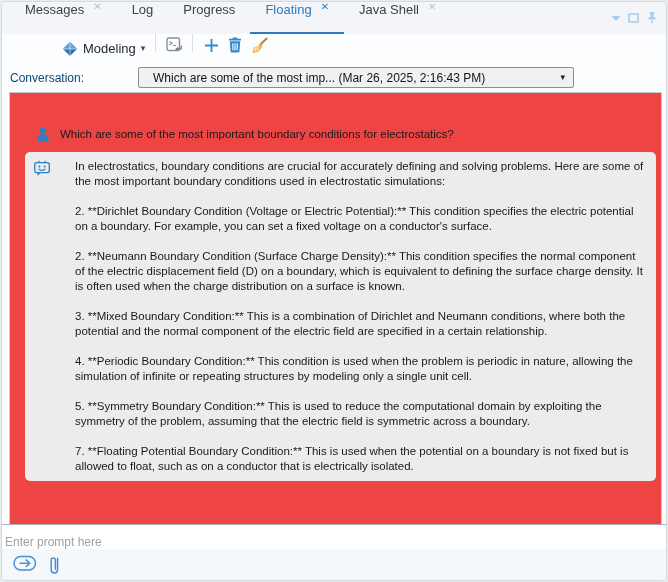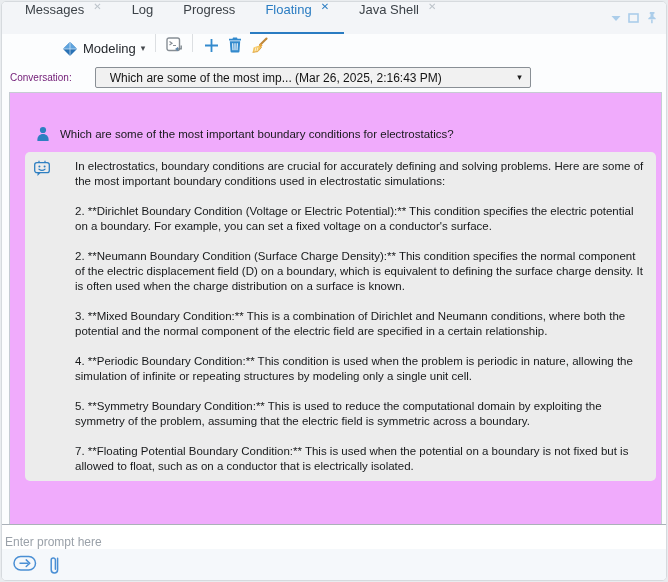--- a/index.html
+++ b/index.html
@@ -20,28 +20,28 @@
   .toolbar{position:absolute;top:32px;left:0;right:0;height:29px;background:#fcfdfe;
     display:flex;padding-left:9px;margin-left:47px;}
   .tbtn{display:flex;align-items:center;gap:5px;padding:2px 4px;border-radius:3px;}
   .tbtn .lbl{font-size:13px;color:#1f2328;}
   .caret{font-size:9px;color:#45494e;line-height:1;}
   .sep{width:1px;height:18px;background:#dcdfe2;margin:0 6px;}
   .iconbtn{display:flex;align-items:center;justify-content:center;width:24px;height:22px;border-radius:3px;}
   
   .convrow{position:absolute;top:61px;left:0;right:0;height:29px;background:#fcfdfe;
     display:flex;align-items:center;padding:0 8px;}
-  .convlabel{font-size:10px;color:#701a75;margin-right:23px;}
+  .convlabel{font-size:12px;color:#0c4a6e;margin-right:9px;}
   .convselect{width:436px;height:21px;background:#f1f1f1;border:1px solid #898f95;border-radius:2px;
-    display:flex;align-items:center;padding:0 17px 0 14px;position:relative;}
+    display:flex;align-items:center;padding:0 17px 0 14px;position:relative;margin-left:45px;}
   .convselect .val{font-size:12px;color:#141414;white-space:nowrap;overflow:hidden;}
   .convselect .caret{position:absolute;right:8px;top:5px;color:#1c1c1c;}
   .tokens{margin-left:auto;display:flex;gap:9px;font-size:12px;color:#16181a;}
   
-  .chatpanel{position:absolute;left:7px;top:90px;width:653px;height:432px;background:#f0abfc;
+  .chatpanel{position:absolute;left:7px;top:90px;width:653px;height:432px;background:#ef4444;
     border:1px solid #c6ccd3;border-bottom:none;overflow:hidden;}
   .userrow{display:flex;align-items:flex-start;gap:10px;margin:33px 8px 10px 26px;}
   .usertext{font-size:11.5px;line-height:15px;color:#17191b;padding-top:1px;}
   .botblock{margin:0 5px 0 15px;background:#ececec;border-radius:5px;
     display:flex;align-items:flex-start;gap:24px;padding:7px 9px 7px 8px;}
   .bottext{flex:1;font-size:11.5px;line-height:15px;color:#17191b;}
   .bottext p{margin:0 0 15px 0;}
   .bottext p:last-child{margin-bottom:0;}
   
   .promptbar{position:absolute;left:0;top:522px;right:0;height:36px;background:#ffffff;

